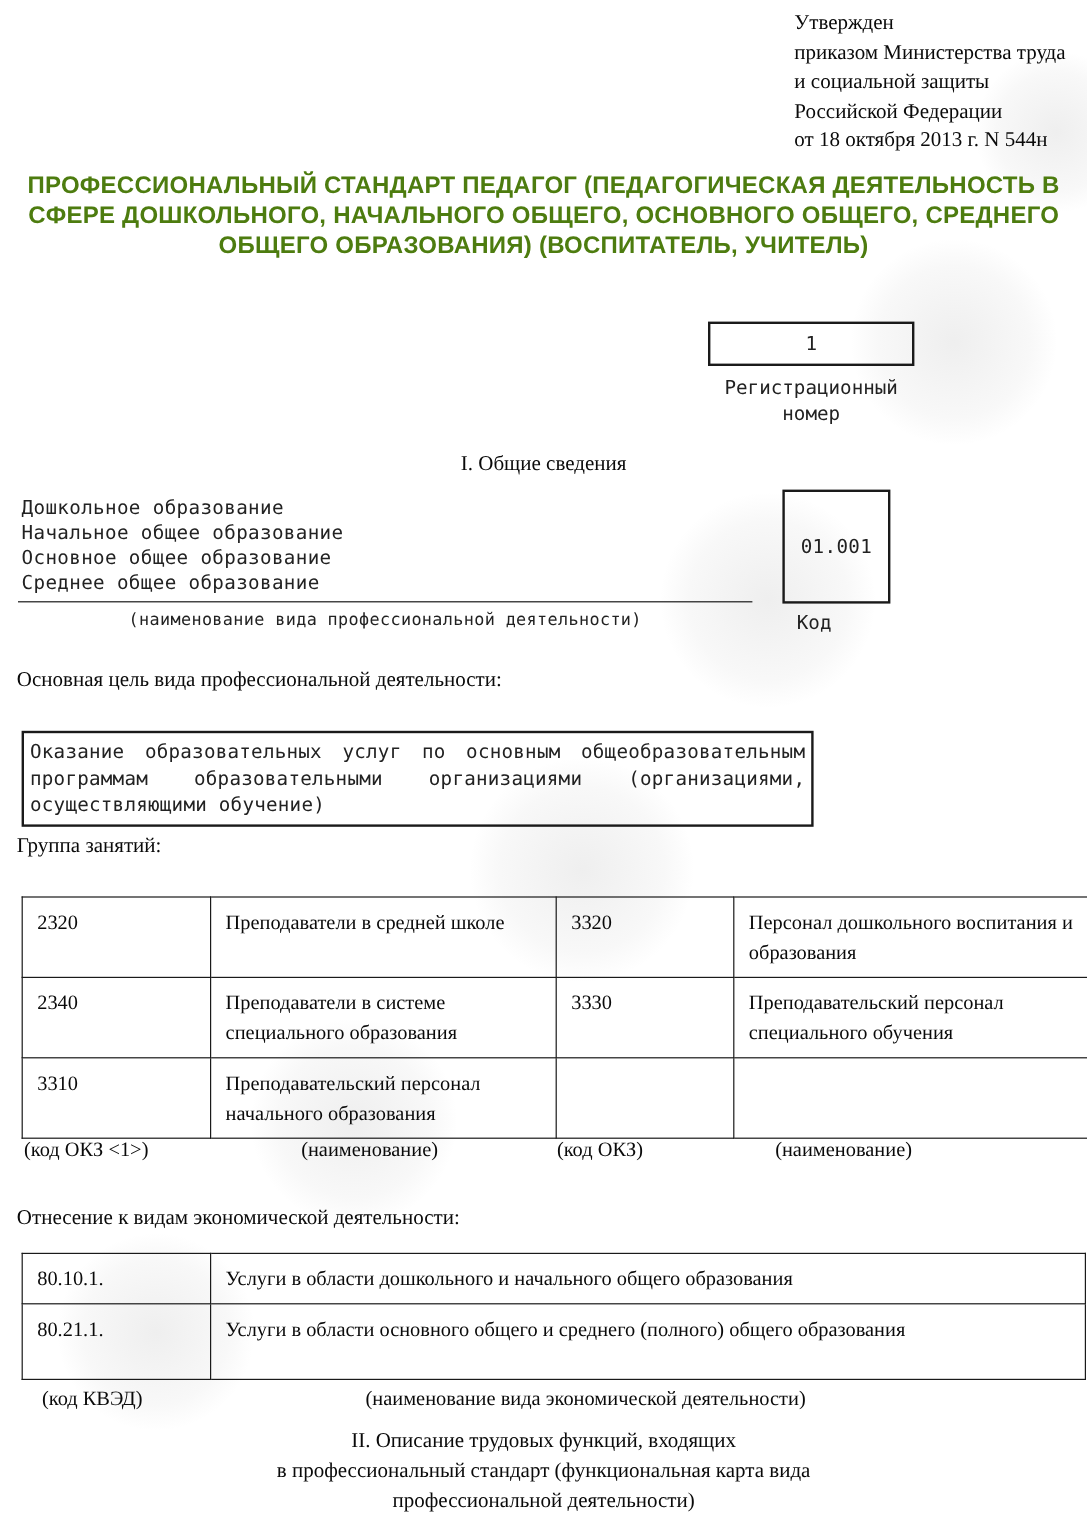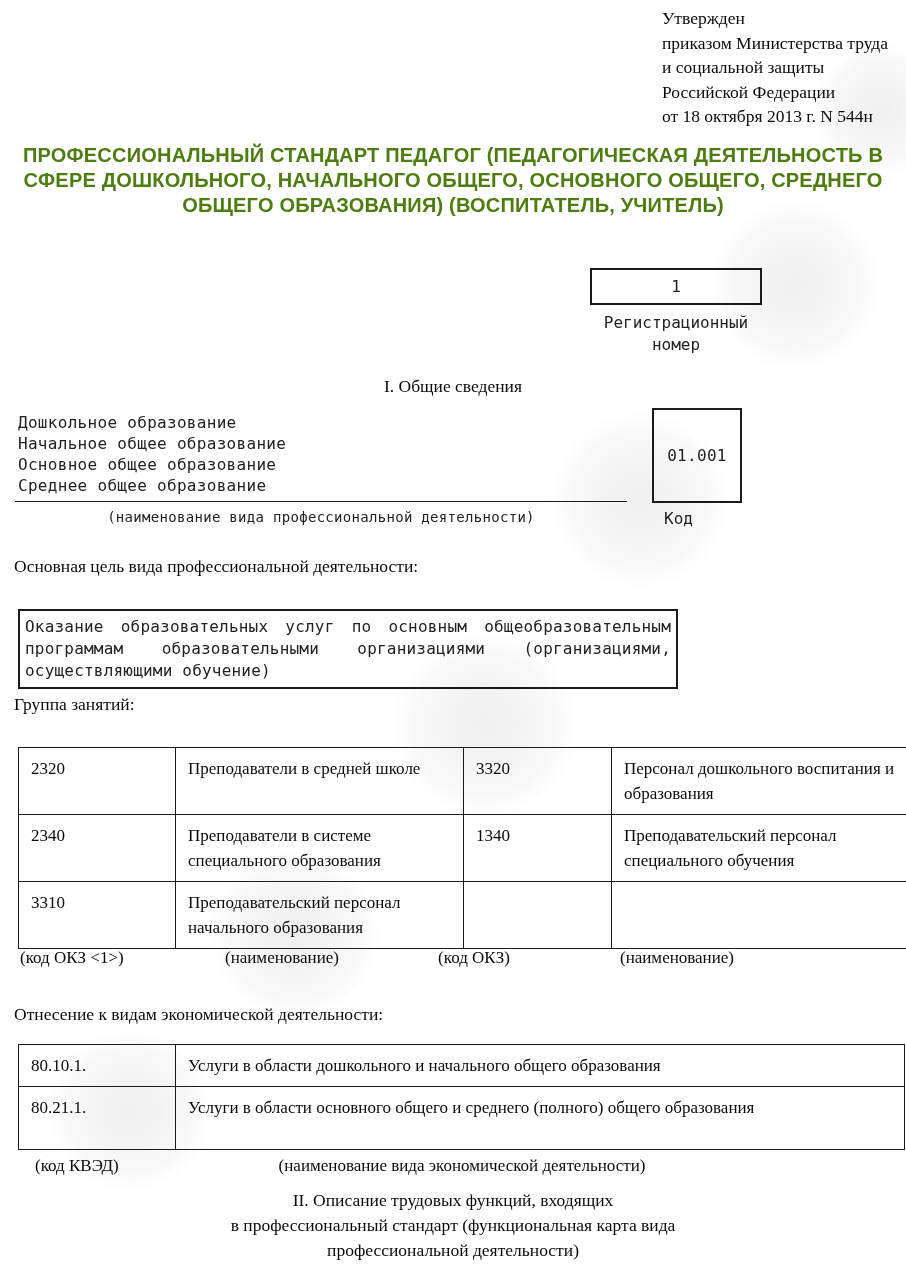--- a/index.html
+++ b/index.html
@@ -96,21 +96,21 @@
   .t1 td.c4{width:284px;}
   .t1 tr.r1 td{height:46px;}
   .t1 tr.r2 td{height:47px;}
   .t1 tr.r3 td{height:49px;}
   .t2{left:18px;top:1044px;width:800px;}
   .t2 td.c1{width:132px;margin-left:32px;}
   .t2 td.c2{width:668px;padding-right:48px;}
   .t2 tr.r1 td{height:25px;}
   .t2 tr.r2 td{height:46px;}
   .cap{font-size:17px;}
-  .center{transform:translateX(-50%);white-space:nowrap;}
+  .center{transform:translateX(-50%);white-space:nowrap;margin-left:26px;}
   .h2{
     top:1188px;left:0;width:906px;text-align:center;
     font-size:17.5px;line-height:25px;
     white-space:pre-line;
   }
 </style>
 </head>
 <body>
 
 <div class="page">
@@ -163,21 +163,21 @@
     <tbody>
         <tr class="r1">
       <td class="c1">2320</td>
       <td class="c2">Преподаватели в средней школе</td>
       <td class="c3">3320</td>
       <td class="c4">Персонал дошкольного воспитания и образования</td>
     </tr>
     <tr class="r2">
       <td class="c1">2340</td>
       <td class="c2">Преподаватели в системе специального образования</td>
-      <td class="c3">1340</td>
+      <td class="c3">3330</td>
       <td class="c4">Преподавательский персонал специального обучения</td>
     </tr>
     <tr class="r3">
       <td class="c1">3310</td>
       <td class="c2">Преподавательский персонал начального образования</td>
       <td class="c3"></td>
       <td class="c4"></td>
     </tr>
   </tbody>
     </table>

